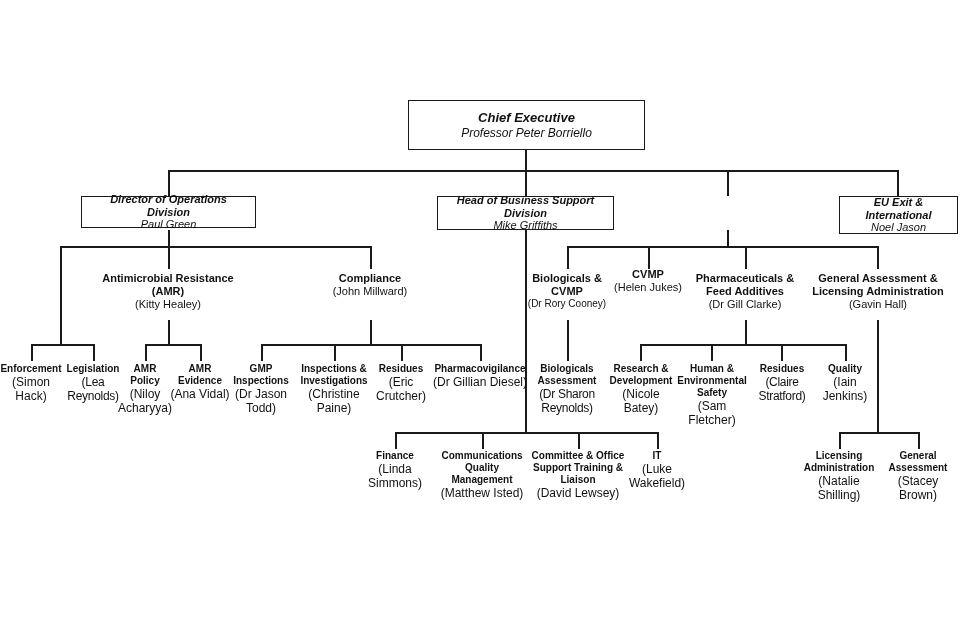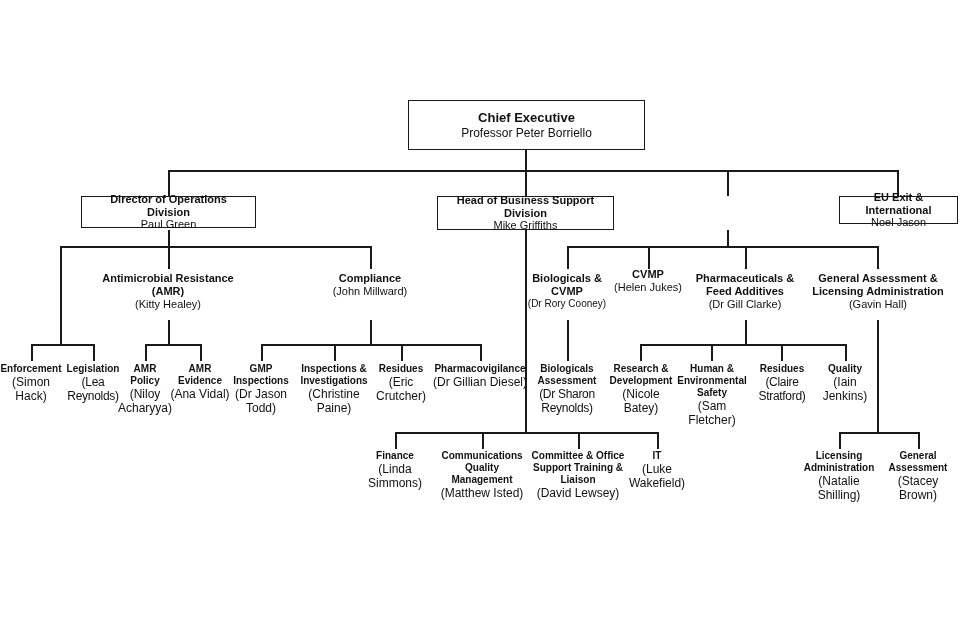--- a/index.html
+++ b/index.html
@@ -18,20 +18,21 @@
     position:absolute;
     box-sizing:border-box;
     border:1.6px solid #1a1a1a;
     background:#ffffff;
     text-align:center;
     display:flex;
     flex-direction:column;
     align-items:center;
     justify-content:center;
     padding:3px 6px;
+    font-style:italic;
   }
   .box .title{font-weight:bold;line-height:1.18;}
   .box .person{font-weight:normal;line-height:1.18;}
 
   
   .node{
     position:absolute;
     box-sizing:border-box;
     text-align:center;
     line-height:1.2;
@@ -72,21 +73,21 @@
     <span class="title fs11">Director of Operations Division</span>
     <span class="person fs11">Paul Green</span>
   </div>
 
   <div class="box" style="left:437px;top:196px;width:177px;height:34px;">
     <span class="title fs11">Head of Business Support Division</span>
     <span class="person fs11">Mike Griffiths</span>
   </div>
 
 
-  <div class="box" style="left:839px;top:196px;width:119px;height:28px;">
+  <div class="box" style="left:839px;top:196px;width:119px;height:38px;">
     <span class="title fs11">EU Exit &amp; International</span>
     <span class="person fs11">Noel Jason</span>
   </div>
 
   <div class="vline" style="left:168px;top:230px;height:17px;"></div>
   <div class="hline" style="left:60px;top:246px;width:311px;"></div>
   <div class="vline" style="left:60px;top:246px;height:99px;"></div>
   <div class="vline" style="left:168px;top:246px;height:23px;"></div>
   <div class="vline" style="left:370px;top:246px;height:23px;"></div>
 

